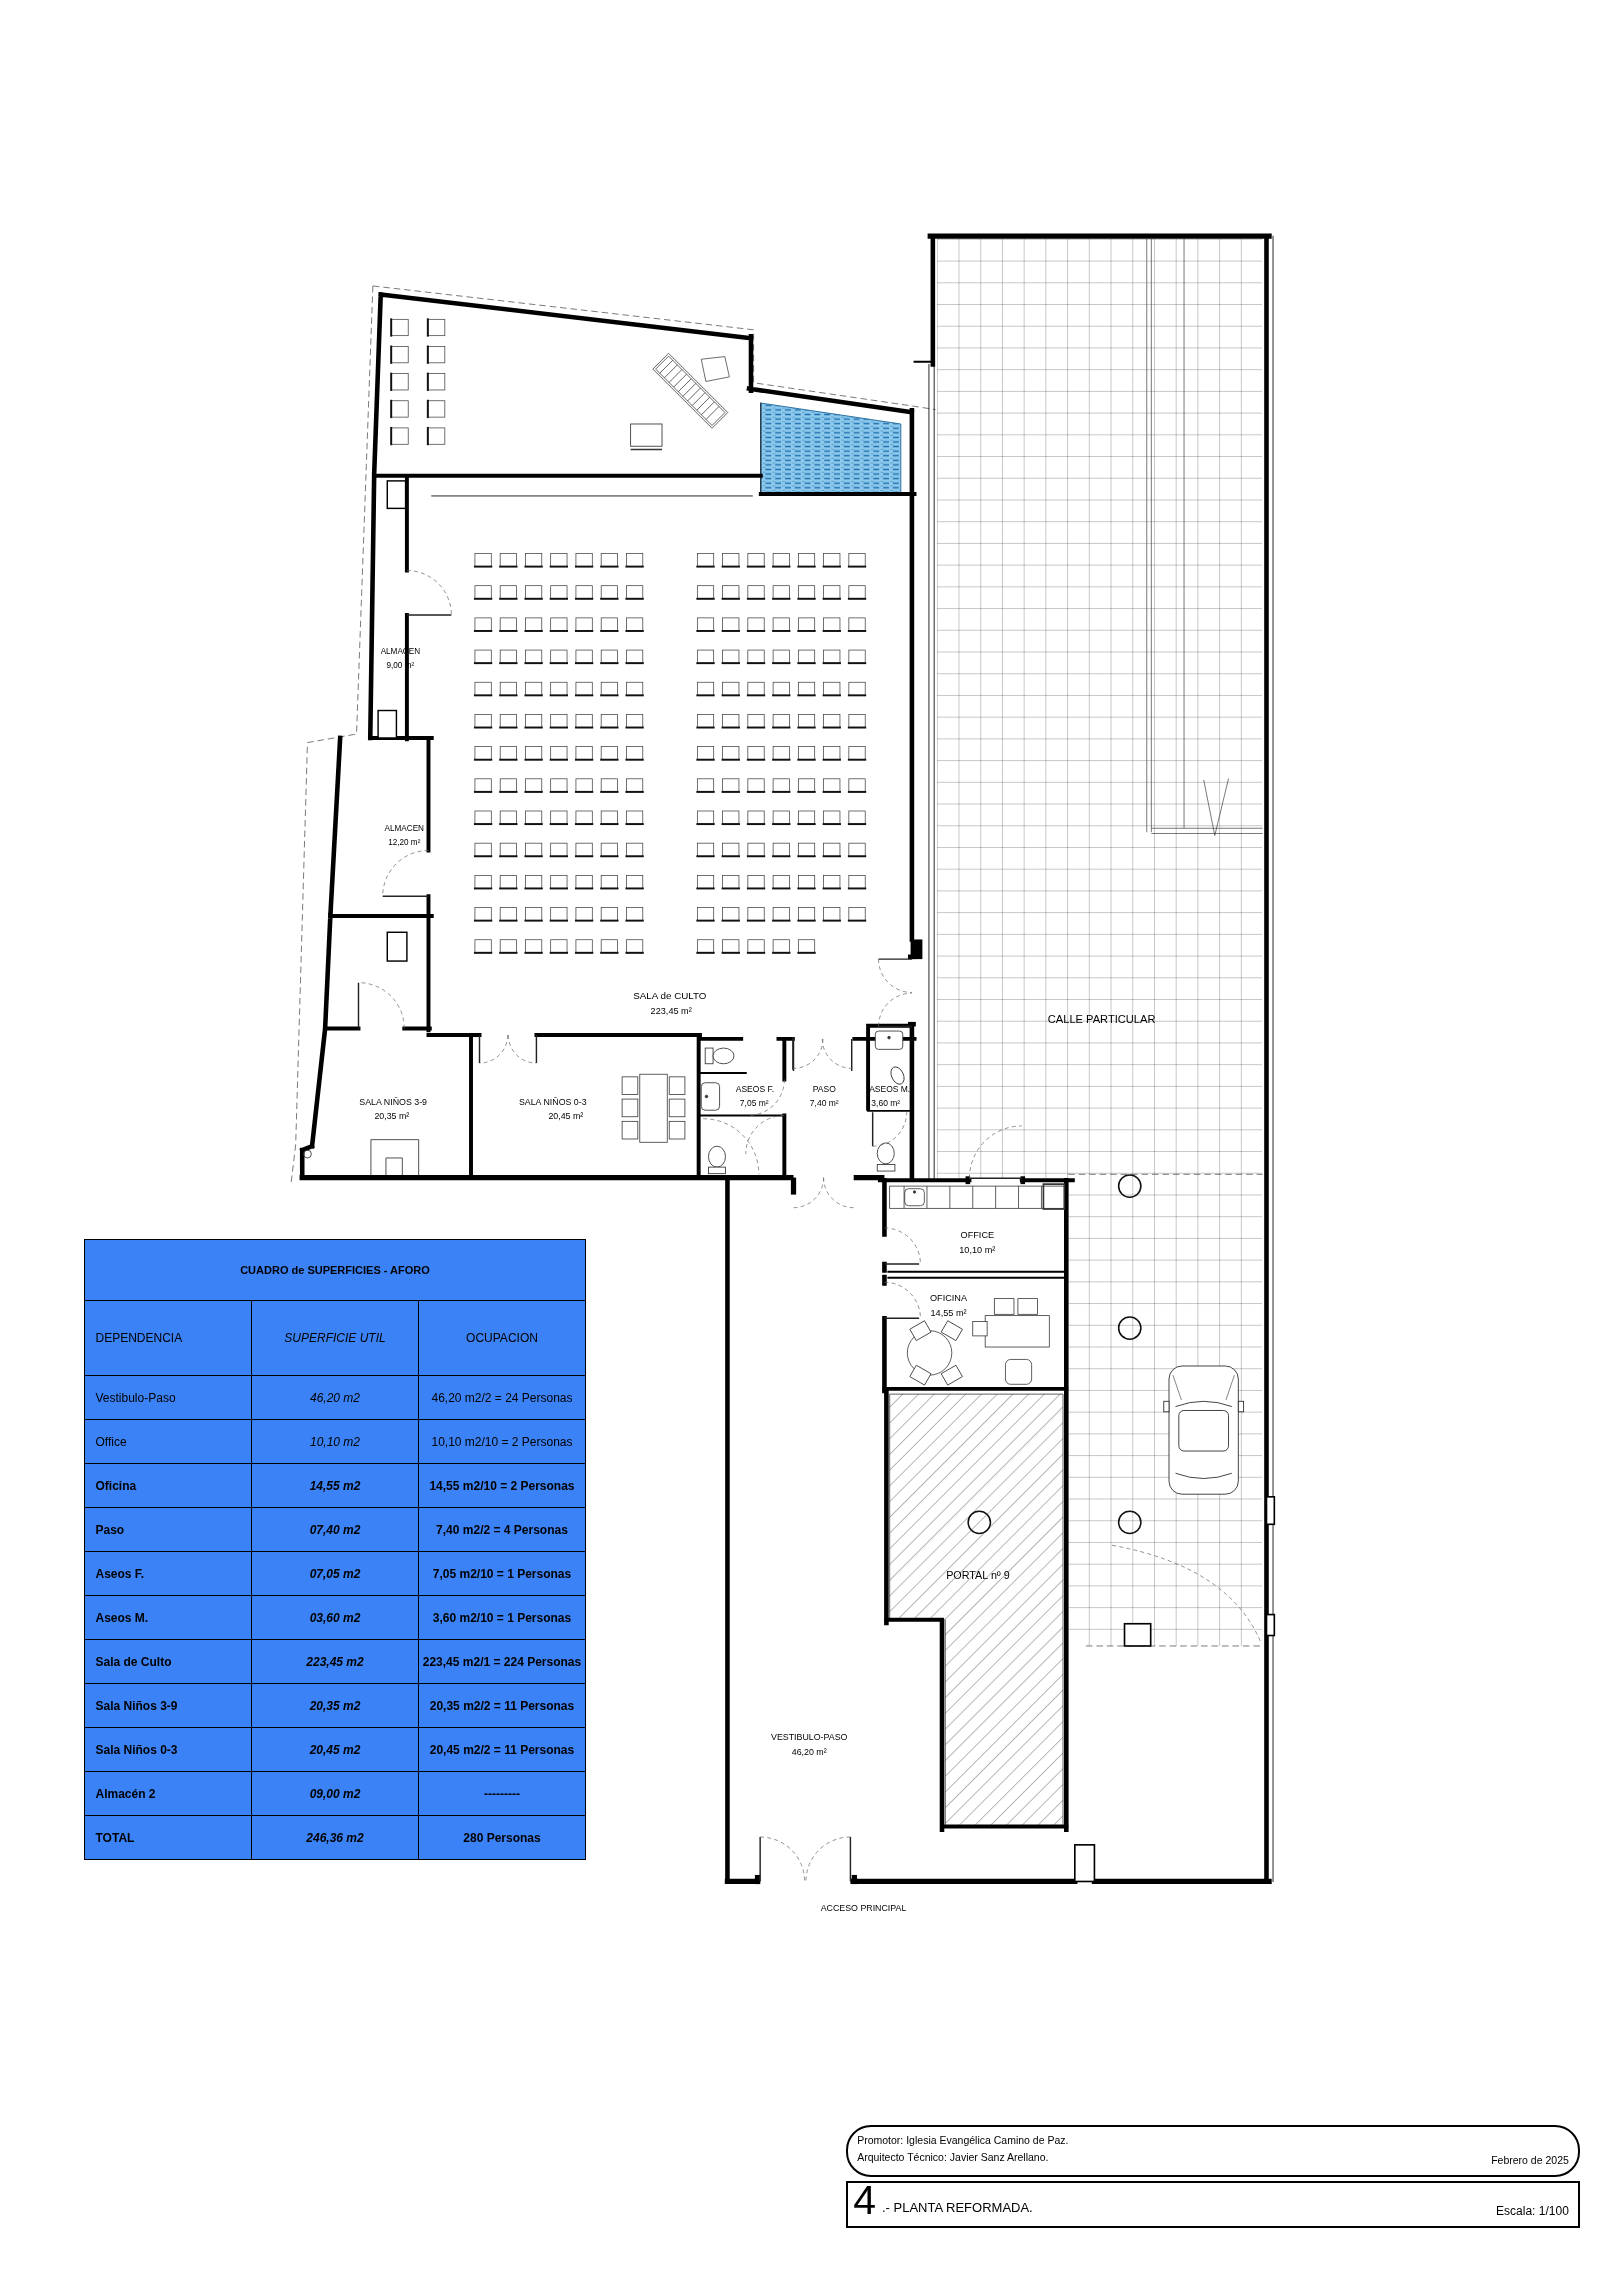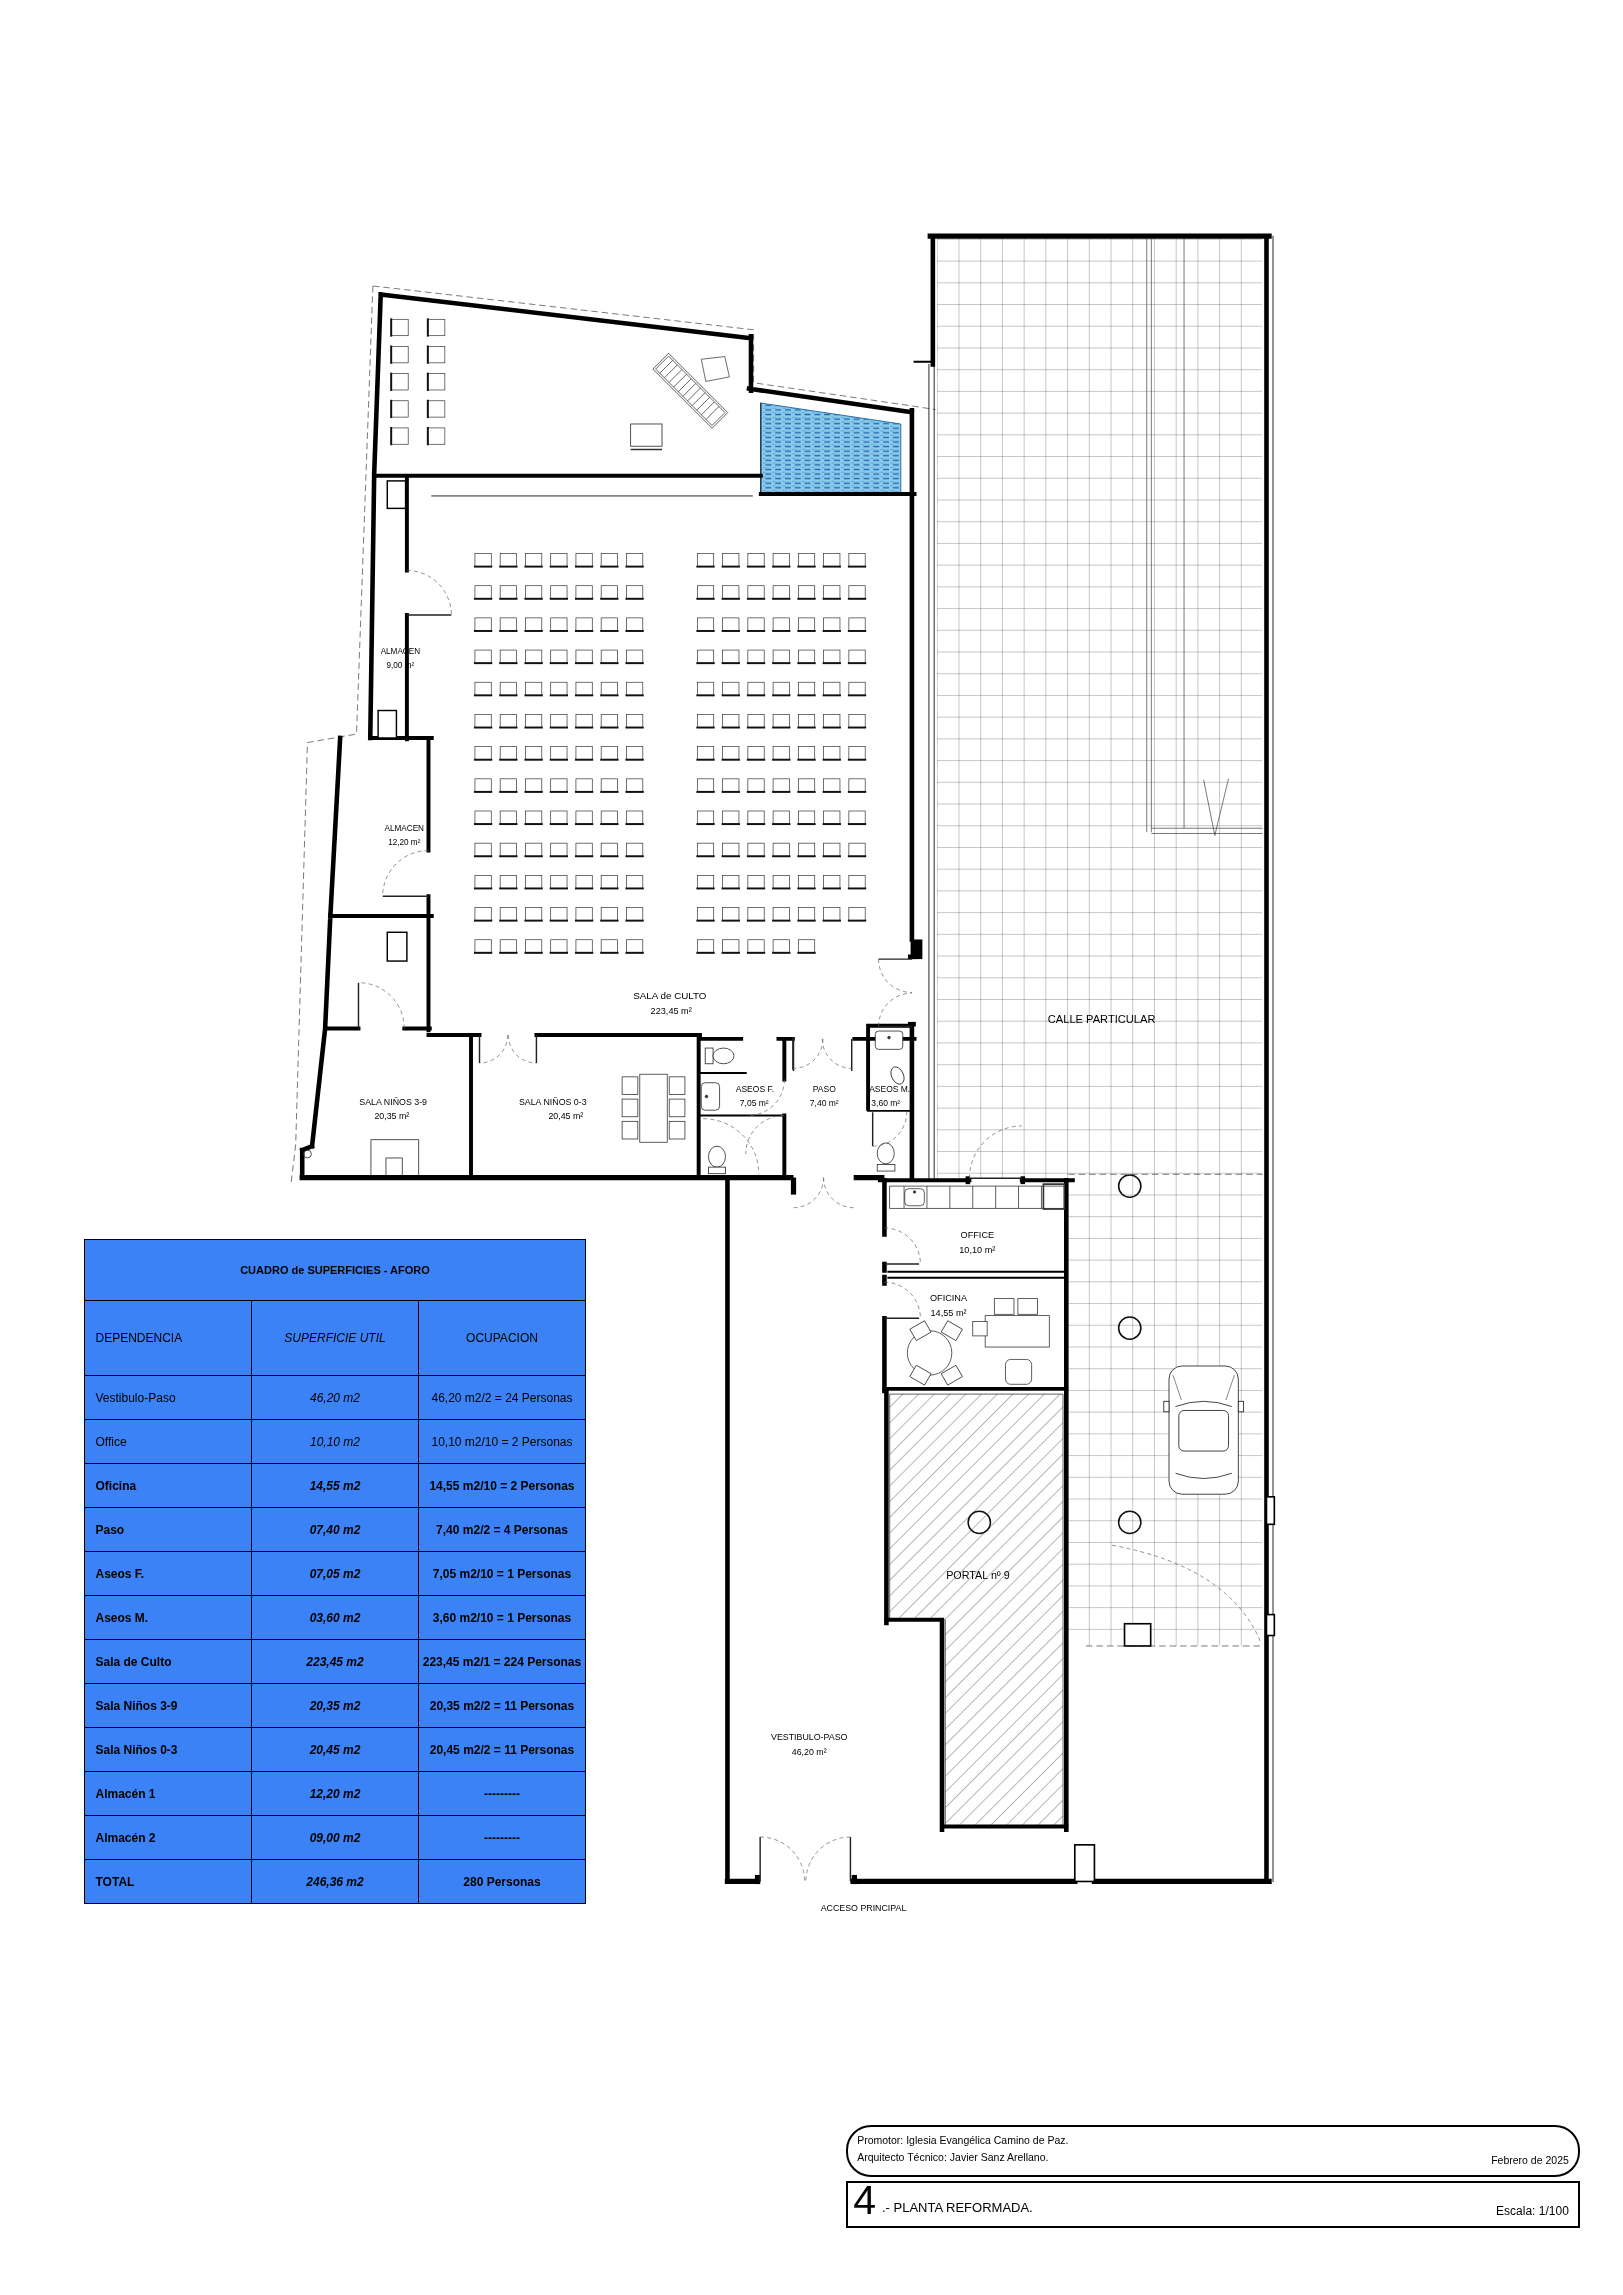--- a/index.html
+++ b/index.html
@@ -691,25 +691,20 @@
           <td class="c-dep">Sala Niños 3-9</td>
           <td class="c-sup">20,35 m2</td>
           <td class="c-ocu">20,35 m2/2 = 11 Personas</td>
         </tr>
         <tr class="t-row bold">
           <td class="c-dep">Sala Niños 0-3</td>
           <td class="c-sup">20,45 m2</td>
           <td class="c-ocu">20,45 m2/2 = 11 Personas</td>
         </tr>
         <tr class="t-row bold">
-          <td class="c-dep">Almacén 1</td>
-          <td class="c-sup">12,20 m2</td>
-          <td class="c-ocu">---------</td>
-        </tr>
-        <tr class="t-row bold">
           <td class="c-dep">Almacén 2</td>
           <td class="c-sup">09,00 m2</td>
           <td class="c-ocu">---------</td>
         </tr>
         <tr class="t-row bold">
           <td class="c-dep">TOTAL</td>
           <td class="c-sup">246,36 m2</td>
           <td class="c-ocu">280 Personas</td>
         </tr>
       </tbody>

